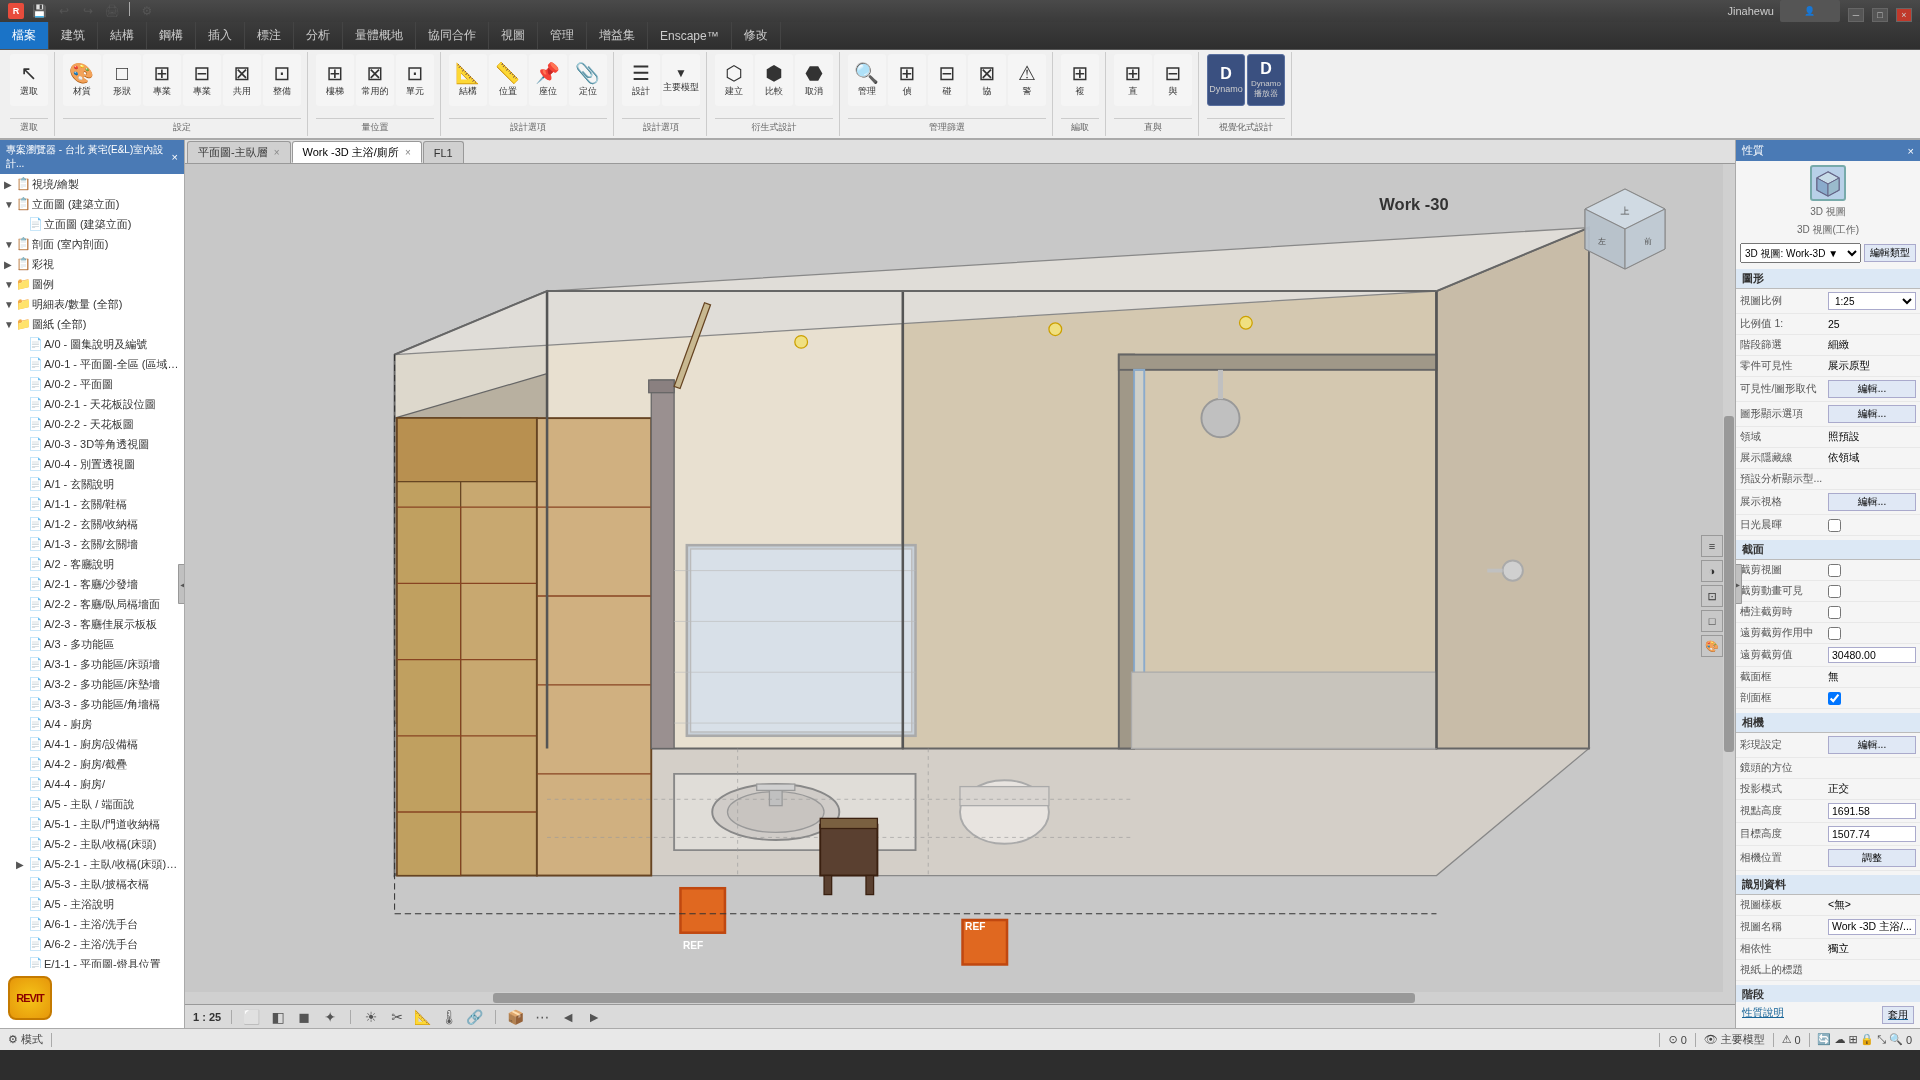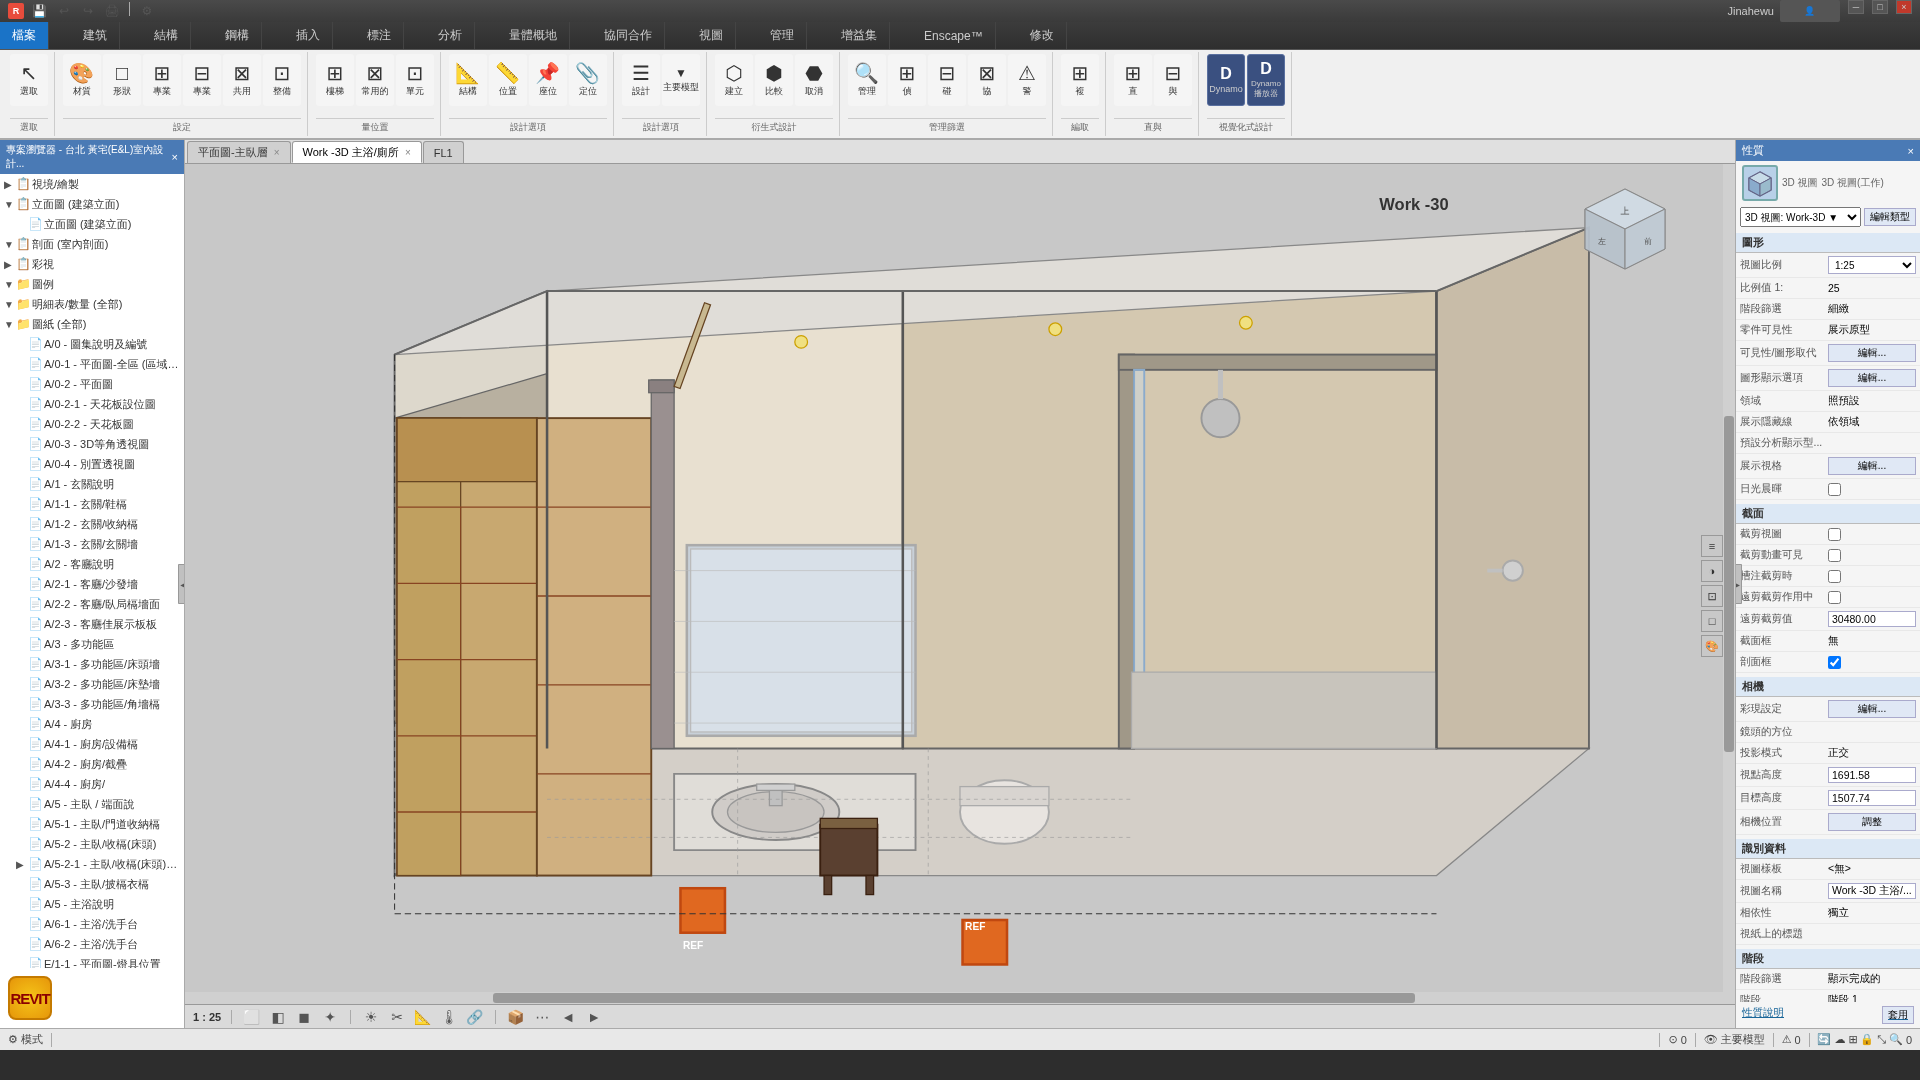--- a/index.html
+++ b/index.html
@@ -11,32 +11,31 @@
       background: linear-gradient(to bottom, #4a4a4a, #3a3a3a);
       display: flex;
       align-items: center;
       justify-content: space-between;
       padding: 0 8px;
       color: #ccc;
       font-size: 11px;
     }
     #titlebar-left { display: flex; align-items: center; gap: 6px; }
     #titlebar-center { flex: 1; text-align: center; color: #ddd; font-size: 11px; }
-    #titlebar-right { display: flex; align-items: flex-start; gap: 8px; }
+    #titlebar-right { display: flex; align-items: flex-end; gap: 8px; }
     .title-icon { width: 16px; height: 16px; background: #e74c3c; border-radius: 2px; display: flex; align-items: center; justify-content: center; color: white; font-size: 9px; font-weight: bold; }
     .win-btn { width: 16px; height: 14px; background: #555; border: 1px solid #666; display: flex; align-items: center; justify-content: center; font-size: 9px; color: #ccc; cursor: pointer; }
 
     
     #ribbon {
       height: 28px;
       background: linear-gradient(to bottom, #3c3c3c, #2e2e2e);
       display: flex;
       align-items: center;
       border-bottom: 1px solid #555;
-      gap: 22px;
     }
     .ribbon-tab {
       padding: 0 12px;
       height: 100%;
       display: flex;
       align-items: center;
       color: #ccc;
       font-size: 12px;
       cursor: pointer;
       border-right: 1px solid #444;
@@ -327,21 +326,21 @@
 
     .revit-logo {
       width: 44px;
       height: 44px;
       background: radial-gradient(circle, #f5c518, #e6960a);
       border-radius: 8px;
       display: flex;
       align-items: center;
       justify-content: center;
       font-weight: bold;
-      font-size: 15px;
+      font-size: 11px;
       color: #8B0000;
       letter-spacing: -1px;
       border: 2px solid #c47a00;
       flex-shrink: 0;
     }
 
     
     #vp-scrollbar-v {
       position: absolute;
       right: 0;
@@ -412,21 +411,21 @@
       font-size: 10px;
       color: #555;
     }
 
     #left-collapse { right: -6px; z-index: 10; border-radius: 0 3px 3px 0; }
     #right-collapse { left: -6px; z-index: 10; border-radius: 3px 0 0 3px; }
 
     .props-info-section {
       padding: 4px 6px;
       display: flex;
-      flex-direction: row;
+      flex-direction: column;
       align-items: center;
       gap: 4px;
     }
 
     .props-type-icon {
       width: 36px; height: 36px;
       background: #b8d0e8;
       border: 2px solid #7aa;
       border-radius: 3px;
       display: flex; align-items: center; justify-content: center;

